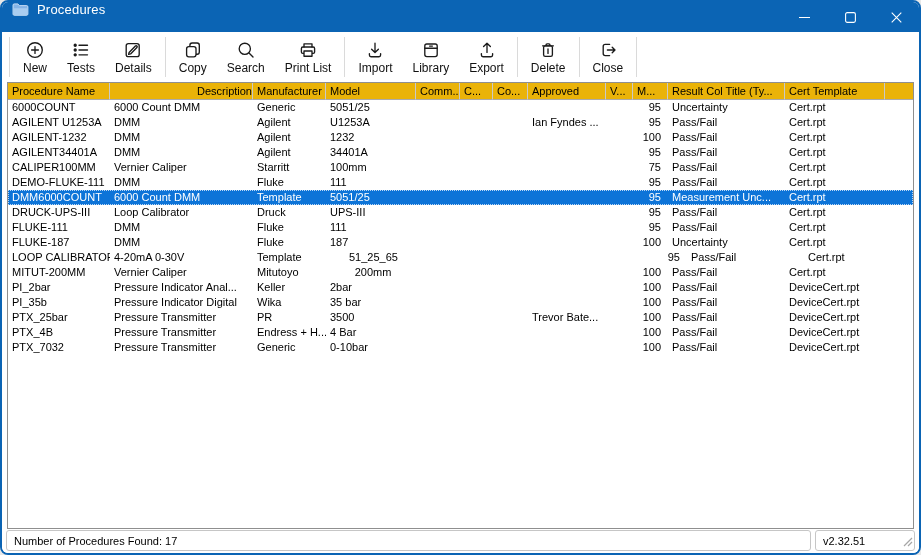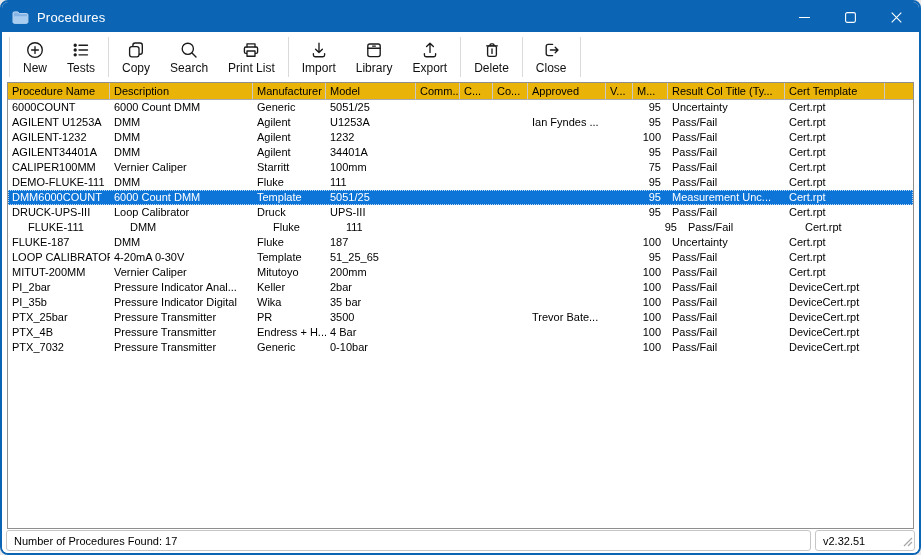--- a/index.html
+++ b/index.html
@@ -3,21 +3,21 @@
 <meta charset="utf-8">
 <style>
   html,body{margin:0;padding:0;background:#e8e8e8;}
   .window{
     width:921px;height:555px;box-sizing:border-box;
     border:2px solid #0b64b4;border-radius:8px;overflow:hidden;
     display:flex;flex-direction:column;background:#fff;
     font-family:"Liberation Sans",sans-serif;color:#000;
   }
   
-  .titlebar{flex:0 0 30px;background:#0b64b4;display:flex;align-items:center;color:#fff;}
+  .titlebar{flex:0 0 30px;background:#0b64b4;display:flex;align-items:flex-start;color:#fff;}
   .app-icon{margin:0 8px 0 10px;display:flex;align-items:center;}
   .title{font-size:13px;letter-spacing:.2px;}
   .win-controls{margin-left:auto;display:flex;height:100%;}
   .win-btn{width:46px;display:flex;align-items:center;justify-content:center;cursor:default;}
   .win-btn svg{display:block;}
   
   .toolbar{flex:0 0 50px;display:flex;align-items:center;padding-left:4px;background:#fff;}
   .tb-btn{display:flex;flex-direction:column;align-items:center;justify-content:center;
           gap:1px;padding:2px 10px;font-size:12px;color:#111;cursor:default;}
   .tb-ic{height:21px;display:flex;align-items:center;}
@@ -92,20 +92,29 @@
         <span class="tb-ic">
           <svg viewBox="0 0 20 20">
             <path d="M8 5.2h8.5M8 10h8.5M8 14.8h8.5"></path>
             <circle cx="4.2" cy="5.2" r="1" fill="#1b1b1b"></circle>
             <circle cx="4.2" cy="10" r="1" fill="#1b1b1b"></circle>
             <circle cx="4.2" cy="14.8" r="1" fill="#1b1b1b"></circle>
           </svg>
         </span>
         <span>Tests</span>
       </div>
+      <div class="tb-btn">
+        <span class="tb-ic">
+          <svg viewBox="0 0 20 20">
+            <rect x="3.2" y="3.6" width="13" height="13" rx="2.2"></rect>
+            <path d="M7.6 13.9l-2 .5.5-2 6.3-6.3c.5-.5 1.1-.4 1.5 0 .4.4.5 1 0 1.5z"></path>
+          </svg>
+        </span>
+        <span>Details</span>
+      </div>
       <div class="tb-sep"></div>
       <div class="tb-btn">
         <span class="tb-ic">
           <svg viewBox="0 0 20 20">
             <rect x="6.9" y="3" width="9.4" height="11.2" rx="2.2"></rect>
             <rect x="3.6" y="6.6" width="9.4" height="10.2" rx="2.2" fill="#fff"></rect>
           </svg>
         </span>
         <span>Copy</span>
       </div>
@@ -173,21 +182,21 @@
           </svg>
         </span>
         <span>Close</span>
       </div>
       <div class="tb-sep"></div>
     </div>
 
   <div class="grid-wrap">
     <div class="grid-header">
         <div class="hcell" style="width: 102px;">Procedure Name</div>
-        <div class="hcell" style="width: 143px;">Description</div>
+        <div class="hcell" style="width: 143px; text-align: right;">Description</div>
         <div class="hcell" style="width: 73px;">Manufacturer</div>
         <div class="hcell" style="width: 90px;">Model</div>
         <div class="hcell" style="width: 44px;">Comm...</div>
         <div class="hcell" style="width: 33px;">C...</div>
         <div class="hcell" style="width: 35px;">Co...</div>
         <div class="hcell" style="width: 78px;">Approved</div>
         <div class="hcell" style="width: 27px;">V...</div>
         <div class="hcell" style="width: 35px;">M...</div>
         <div class="hcell" style="width: 117px;">Result Col Title (Ty...</div>
         <div class="hcell" style="width: 100px;">Cert Template</div>
@@ -308,21 +317,21 @@
           <div class="tcell" style="width: 33px;"></div>
           <div class="tcell" style="width: 35px;"></div>
           <div class="tcell" style="width: 78px;"></div>
           <div class="tcell" style="width: 27px;"></div>
           <div class="tcell num" style="width: 35px;">95</div>
           <div class="tcell" style="width: 117px;">Pass/Fail</div>
           <div class="tcell" style="width: 100px;">Cert.rpt</div>
           <div class="tcell tfill"></div>
         </div>
         <div class="trow">
-          <div class="tcell" style="width: 102px; margin-left: 16px;">FLUKE-111</div>
+          <div class="tcell" style="width: 102px;">FLUKE-111</div>
           <div class="tcell" style="width: 143px;">DMM</div>
           <div class="tcell" style="width: 73px;">Fluke</div>
           <div class="tcell" style="width: 90px;">111</div>
           <div class="tcell" style="width: 44px;"></div>
           <div class="tcell" style="width: 33px;"></div>
           <div class="tcell" style="width: 35px;"></div>
           <div class="tcell" style="width: 78px;"></div>
           <div class="tcell" style="width: 27px;"></div>
           <div class="tcell num" style="width: 35px;">95</div>
           <div class="tcell" style="width: 117px;">Pass/Fail</div>
@@ -341,36 +350,36 @@
           <div class="tcell" style="width: 27px;"></div>
           <div class="tcell num" style="width: 35px;">100</div>
           <div class="tcell" style="width: 117px;">Uncertainty</div>
           <div class="tcell" style="width: 100px;">Cert.rpt</div>
           <div class="tcell tfill"></div>
         </div>
         <div class="trow">
           <div class="tcell" style="width: 102px;">LOOP CALIBRATOR</div>
           <div class="tcell" style="width: 143px;">4-20mA 0-30V</div>
           <div class="tcell" style="width: 73px;">Template</div>
-          <div class="tcell" style="width: 90px;">51_25_65</div>
+          <div class="tcell" style="width: 90px; margin-left: 19px;">51_25_65</div>
           <div class="tcell" style="width: 44px;"></div>
           <div class="tcell" style="width: 33px;"></div>
           <div class="tcell" style="width: 35px;"></div>
           <div class="tcell" style="width: 78px;"></div>
           <div class="tcell" style="width: 27px;"></div>
           <div class="tcell num" style="width: 35px;">95</div>
           <div class="tcell" style="width: 117px;">Pass/Fail</div>
           <div class="tcell" style="width: 100px;">Cert.rpt</div>
           <div class="tcell tfill"></div>
         </div>
         <div class="trow">
           <div class="tcell" style="width: 102px;">MITUT-200MM</div>
           <div class="tcell" style="width: 143px;">Vernier Caliper</div>
           <div class="tcell" style="width: 73px;">Mitutoyo</div>
-          <div class="tcell" style="width: 90px;">200mm</div>
+          <div class="tcell" style="width: 90px; text-align: center;">200mm</div>
           <div class="tcell" style="width: 44px;"></div>
           <div class="tcell" style="width: 33px;"></div>
           <div class="tcell" style="width: 35px;"></div>
           <div class="tcell" style="width: 78px;"></div>
           <div class="tcell" style="width: 27px;"></div>
           <div class="tcell num" style="width: 35px;">100</div>
           <div class="tcell" style="width: 117px;">Pass/Fail</div>
           <div class="tcell" style="width: 100px;">Cert.rpt</div>
           <div class="tcell tfill"></div>
         </div>

